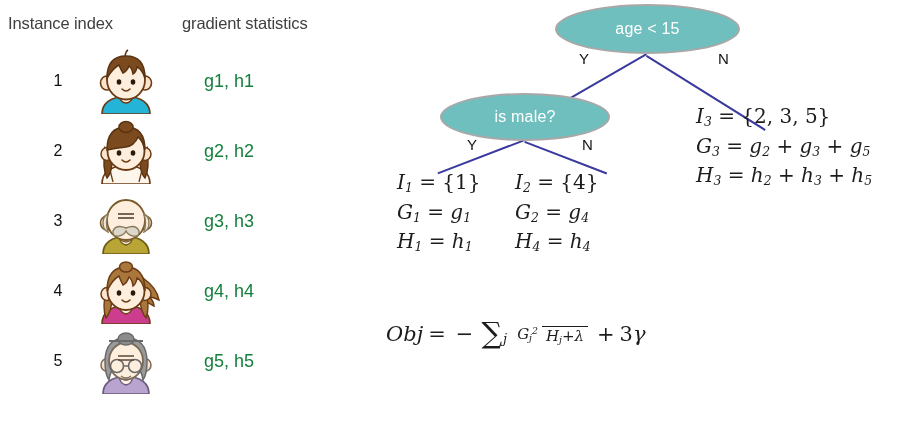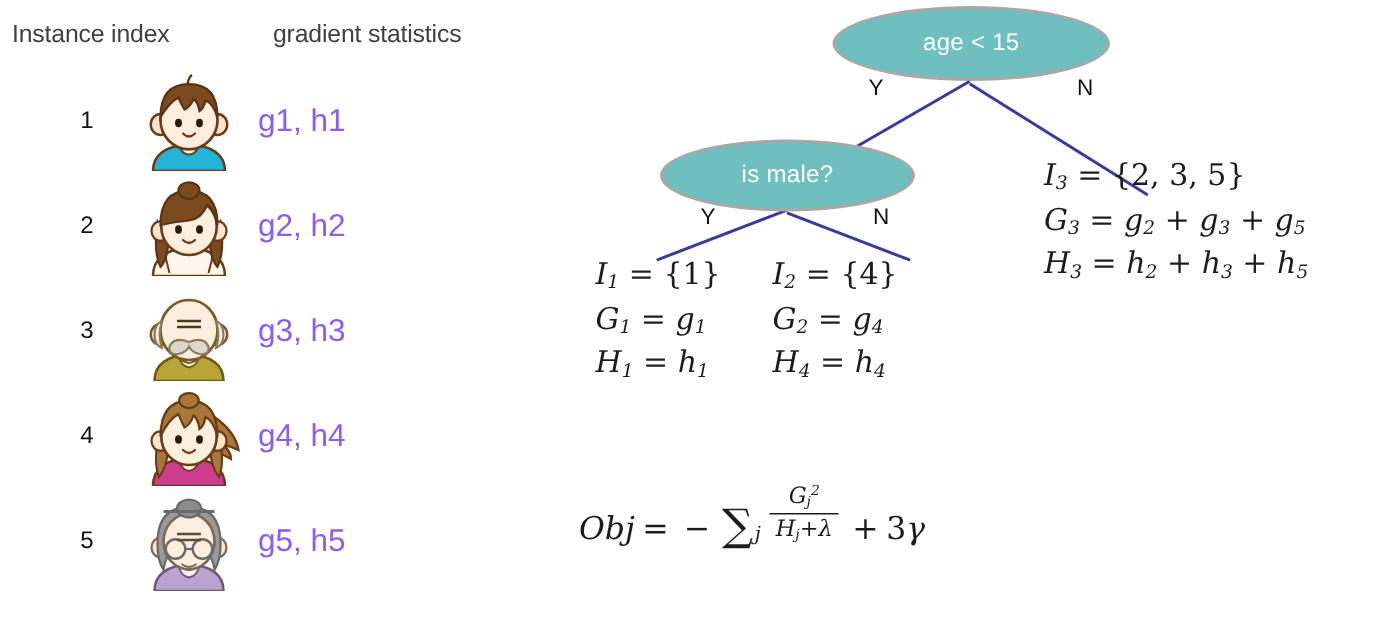--- a/index.html
+++ b/index.html
@@ -44,25 +44,25 @@
     left: 48px;
     top: 50%;
     transform: translateY(-50%);
     font-size: 16px;
     color: #111;
     width: 20px;
     text-align: center;
   }
   .row-stats {
     position: absolute;
-    left: 172px;
+    left: 204px;
     top: 50%;
     transform: translateY(-50%);
-    font-size: 21px;
-    color: #8b5cf6;
+    font-size: 18px;
+    color: #15803d;
     white-space: nowrap;
   }
   .avatar-wrap {
     position: absolute;
     left: 88px;
     top: 50%;
     transform: translateY(-50%);
     width: 76px;
     height: 66px;
   }
@@ -149,21 +149,20 @@
   .sumblk {
     display: inline-flex;
     align-items: baseline;
     font-style: normal;
     margin: 0 2px 0 3px;
   }
   .sumblk .sigma { font-size: 29px; line-height: 0.8; }
   .sumblk .sidx { font-size: 13px; font-style: italic; margin-left: 1px; }
   .frac {
     display: inline-flex;
-    flex-direction: column;
     align-items: center;
     vertical-align: middle;
     margin: 0 4px;
     font-size: 15px;
     line-height: 1.18;
   }
   .frac .num { padding: 0 4px 1px; }
   .frac .den { border-top: 1.4px solid #1c1c1c; padding: 1px 4px 0; }
 
   #caption {

